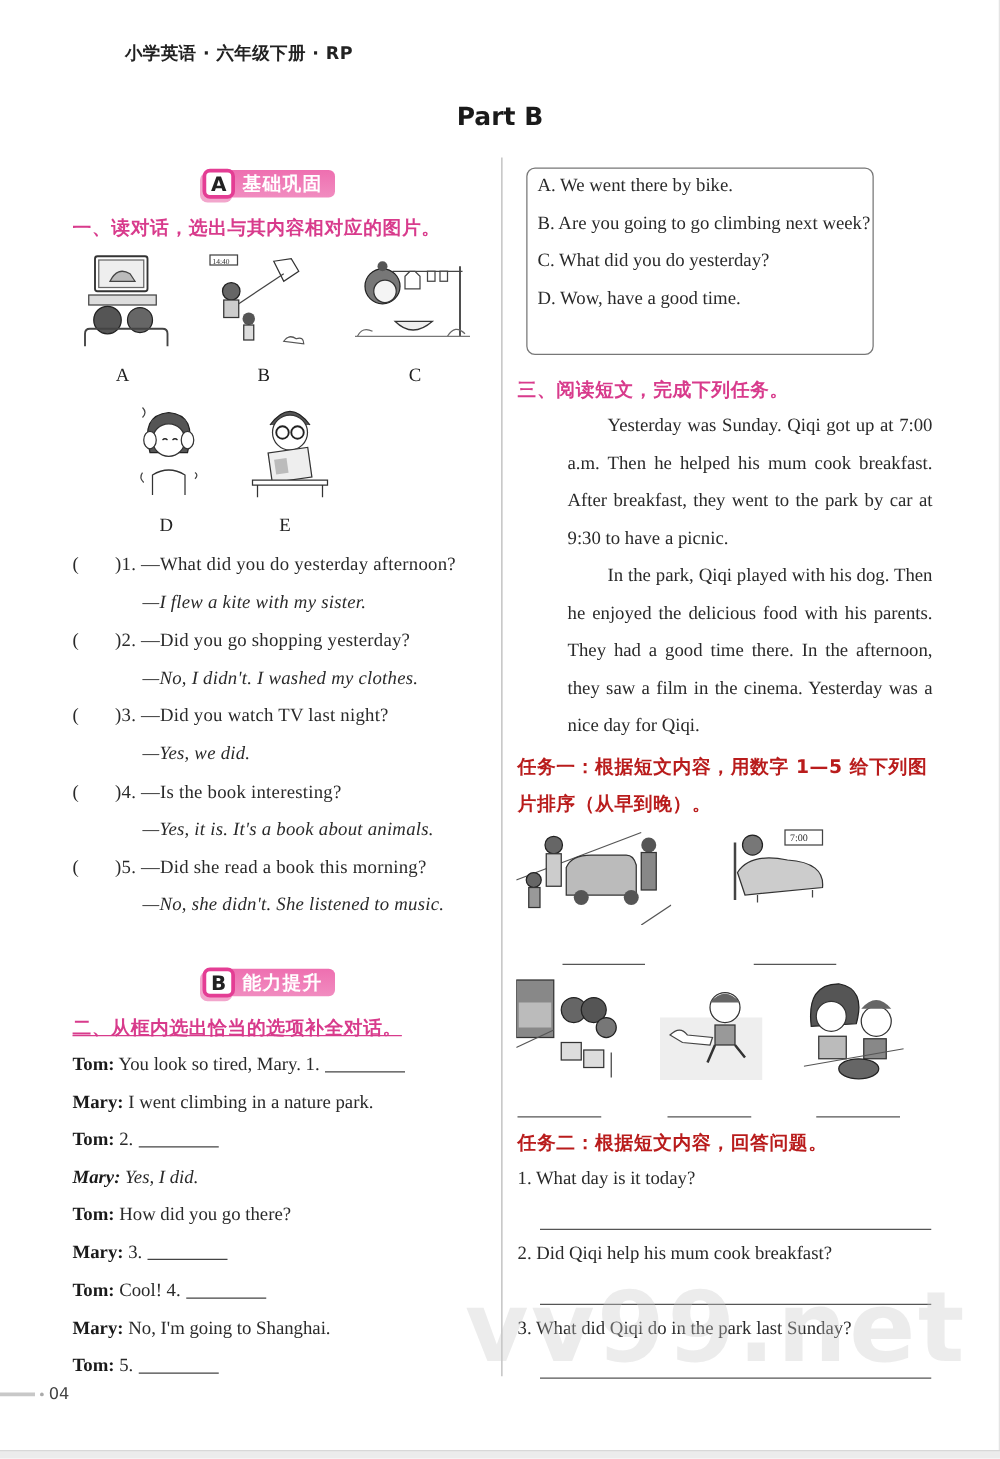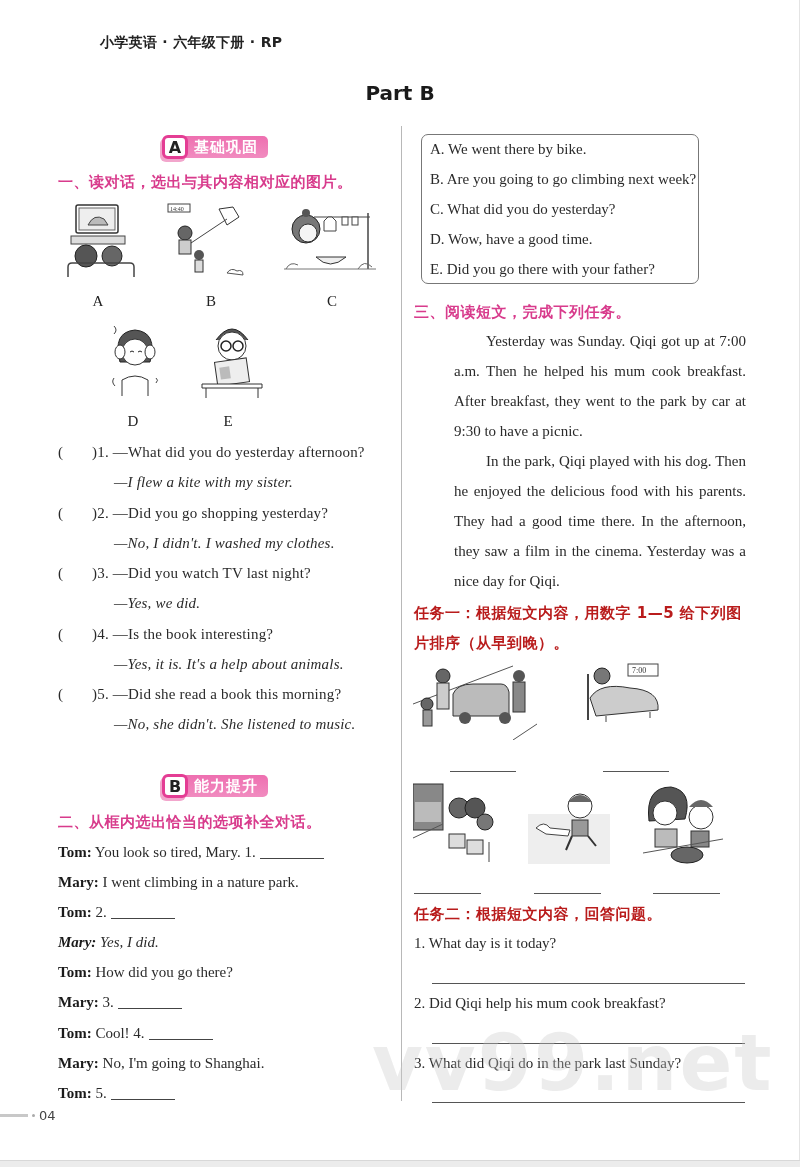--- a/index.html
+++ b/index.html
@@ -152,50 +152,49 @@
   <div class="a-line" style="top:535px;">—No, I didn't. I washed my clothes.</div>
 
   <div class="q-line" style="top:565px;">
     <span class="paren"><span>(</span></span><span>)</span><span>3.</span> <span>—Did you watch TV last night?</span>
   </div>
   <div class="a-line" style="top:595px;">—Yes, we did.</div>
 
   <div class="q-line" style="top:626px;">
     <span class="paren"><span>(</span></span><span>)</span><span>4.</span> <span>—Is the book interesting?</span>
   </div>
-  <div class="a-line" style="top:656px;">—Yes, it is. It's a help about animals.</div>
+  <div class="a-line" style="top:656px;">—Yes, it is. It's a book about animals.</div>
 
   <div class="q-line" style="top:686px;">
     <span class="paren"><span>(</span></span><span>)</span><span>5.</span> <span>—Did she read a book this morning?</span>
   </div>
   <div class="a-line" style="top:716px;">—No, she didn't. She listened to music.</div>
 
   <div class="badge" style="left:162px; top:774px;">
     <span class="letter">B</span>
     <span class="label">能力提升</span>
   </div>
 
-  <div class="section-heading" style="left:58px; top:813px;">二、从框内选出恰当的选项补全对话。</div>
+  <div class="section-heading" style="left:58px; top:813px;text-decoration:underline;">二、从框内选出恰当的选项补全对话。</div>
 
   <div class="dlg" style="top:844px;"><b>Tom</b><b>:</b> <span>You look so tired, Mary. 1.</span><span class="blank"></span></div>
   <div class="dlg" style="top:874px;"><b>Mary</b><b>:</b> <span>I went climbing in a nature park.</span></div>
   <div class="dlg" style="top:904px;"><b>Tom</b><b>:</b> <span>2.</span><span class="blank"></span></div>
   <div class="dlg" style="top:934px;font-style:italic;"><b>Mary</b><b>:</b> <span>Yes, I did.</span></div>
   <div class="dlg" style="top:964px;"><b>Tom</b><b>:</b> <span>How did you go there?</span></div>
   <div class="dlg" style="top:994px;"><b>Mary</b><b>:</b> <span>3.</span><span class="blank"></span></div>
   <div class="dlg" style="top:1025px;"><b>Tom</b><b>:</b> <span>Cool! 4.</span><span class="blank"></span></div>
   <div class="dlg" style="top:1055px;"><b>Mary</b><b>:</b> <span>No, I'm going to Shanghai.</span></div>
   <div class="dlg" style="top:1085px;"><b>Tom</b><b>:</b> <span>5.</span><span class="blank"></span></div>
 
   <div class="option-box">
     <div class="opt" style="top:6px;">A.  We went there by bike.</div>
     <div class="opt" style="top:36px;">B.  Are you going to go climbing next week?</div>
     <div class="opt" style="top:66px;">C.  What did you do yesterday?</div>
     <div class="opt" style="top:96px;">D.  Wow, have a good time.</div>
-    <div class="opt" style="top:126px;">E.  Did you go there with your father?</div>
   </div>
 
   <div class="section-heading" style="left:414px; top:303px;">三、阅读短文，完成下列任务。</div>
 
   <div class="passage" style="top:326px;">
     <p>Yesterday was Sunday. Qiqi got up at 7:00 a.m. Then he helped his mum cook breakfast. After breakfast, they went to the park by car at 9:30 to have a picnic.</p>
     <p>In the park, Qiqi played with his dog. Then he enjoyed the delicious food with his parents. They had a good time there. In the afternoon, they saw a film in the cinema. Yesterday was a nice day for Qiqi.</p>
   </div>
 
   <div class="task-heading" style="left:414px; top:598px; width:336px; line-height:30px;">任务一：根据短文内容，用数字 1—5 给下列图片排序（从早到晚）。</div>

